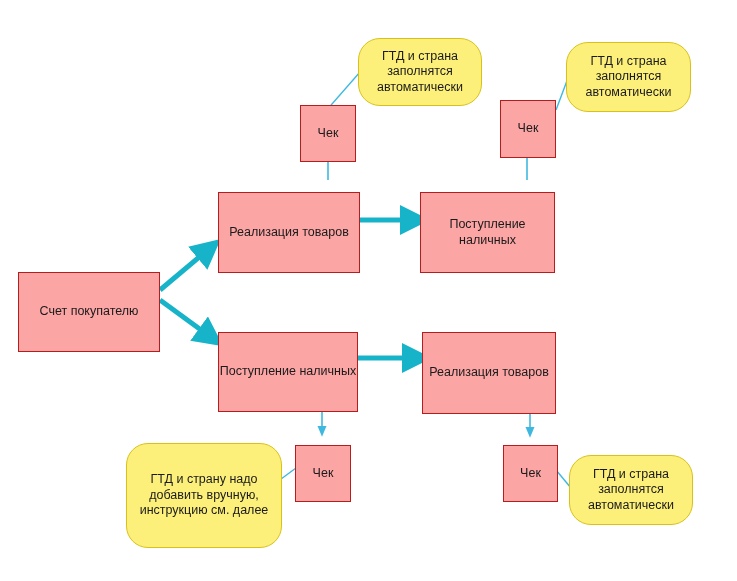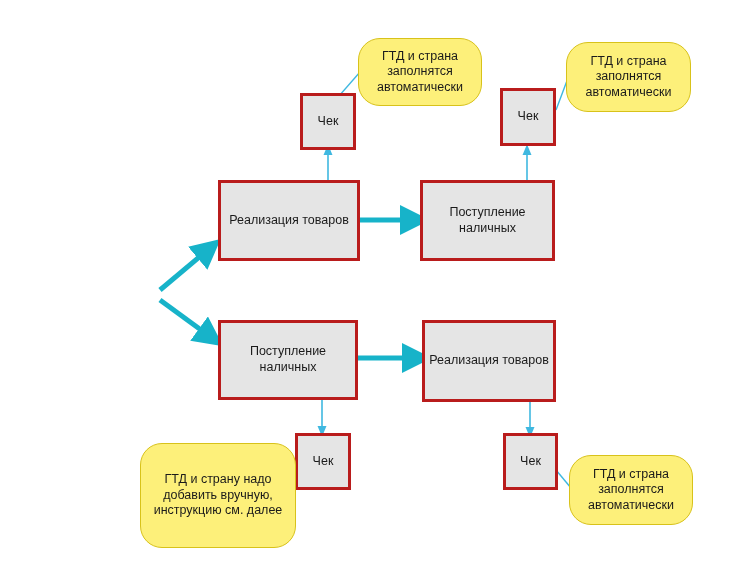--- a/index.html
+++ b/index.html
@@ -21,23 +21,24 @@
     position: absolute;
     box-sizing: border-box;
     display: flex;
     align-items: center;
     justify-content: center;
     text-align: center;
     color: #1a1a1a;
     line-height: 1.25;
   }
   .box {
-    background: #e5e5e5;
-    border: 3px solid #b91c1c;
+    background: #fca5a5;
+    border: 1px solid #b91c1c;
     font-size: 12.5px;
+    margin-top: 12px;
   }
   .note {
     background: #fdf07a;
     border: 1px solid #d8c21a;
     border-radius: 22px;
     font-size: 12.5px;
     padding: 4px 6px;
   }
   svg.edges {
     position: absolute;
@@ -93,20 +94,23 @@
     <path class="thin" d="M322,400 L322,432" marker-end="url(#arrowThin)"></path>
 
     <path class="thin" d="M530,402 L530,433" marker-end="url(#arrowThin)"></path>
 
     <path class="thin-link" d="M360,72 L325,112"></path>
     <path class="thin-link" d="M568,78 L556,110"></path>
     <path class="thin-link" d="M277,482 L296,468"></path>
     <path class="thin-link" d="M571,488 L556,470"></path>
   </svg>
 
+  <div class="node box" style="left:18px; top:260px; width:142px; height:80px;">
+    <span>Счет покупателю</span>
+  </div>
 
   <div class="node box" style="left:218px; top:180px; width:142px; height:81px;">
     <span>Реализация товаров</span>
   </div>
 
   <div class="node box" style="left:420px; top:180px; width:135px; height:81px;">
     <span>Поступление наличных</span>
   </div>
 
   <div class="node box" style="left:300px; top:93px; width:56px; height:57px;">
@@ -134,21 +138,21 @@
   </div>
 
   <div class="node note" style="left:358px; top:38px; width:124px; height:68px;">
     <span>ГТД и страна заполнятся автоматически</span>
   </div>
 
   <div class="node note" style="left:566px; top:42px; width:125px; height:70px;">
     <span>ГТД и страна заполнятся автоматически</span>
   </div>
 
-  <div class="node note" style="left:140px; top:443px; width:156px; height:105px;">
+  <div class="node note" style="left:126px; top:443px; width:156px; height:105px;">
     <span>ГТД и страну надо добавить вручную, инструкцию см. далее</span>
   </div>
 
   <div class="node note" style="left:569px; top:455px; width:124px; height:70px;">
     <span>ГТД и страна заполнятся автоматически</span>
   </div>
 
 </div>
 
 </body></html>

